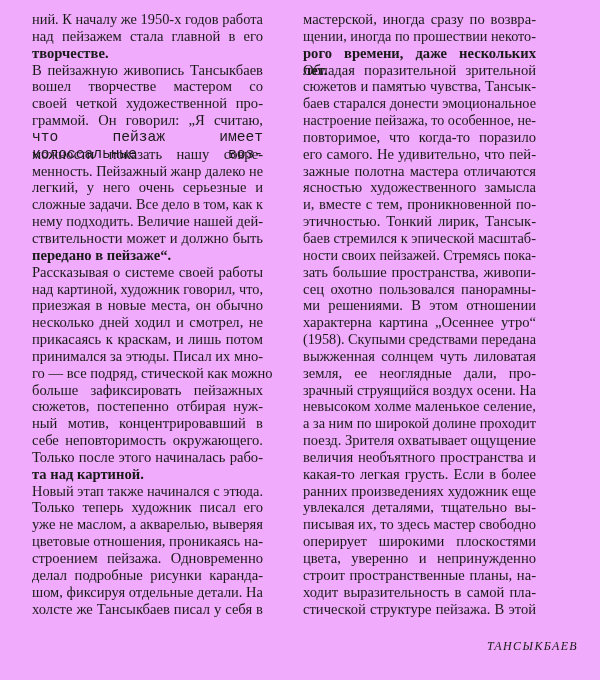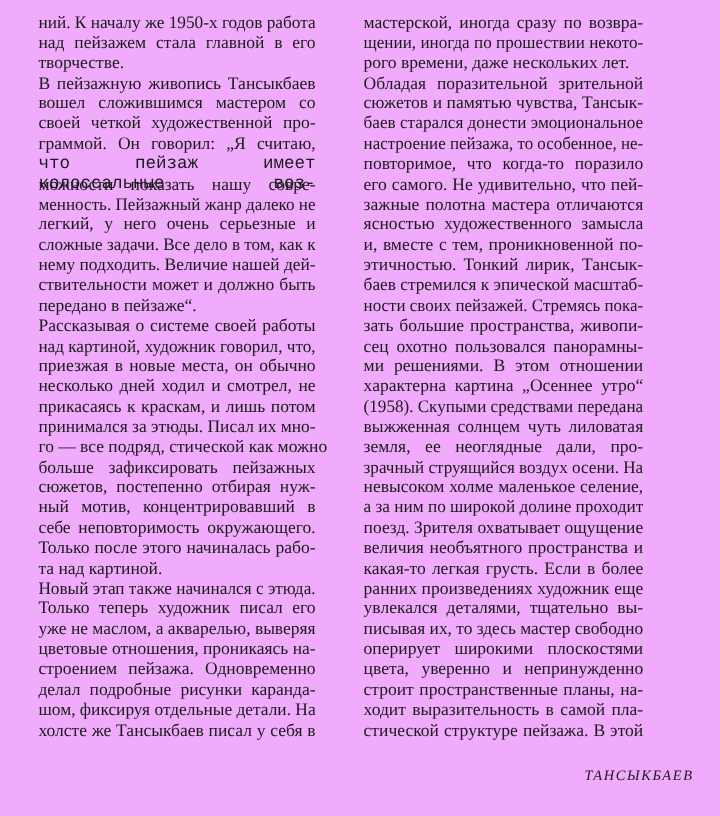--- a/index.html
+++ b/index.html
@@ -7,37 +7,37 @@
   .page { position: absolute; left: 0; top: 0; width: 600px; height: 680px; background: #f0abfc; }
   .col {
     position: absolute; top: 11px;
     font-family: "Liberation Serif", serif;
     font-size: 14.6px; line-height: 16.85px;
     color: #1a1a1a;
   }
   .col-left { left: 32px; width: 231px; }
   .col-right { left: 282px; width: 233px; margin-left: 21px; }
   .ln { display: block; white-space: nowrap; text-align: justify; text-align-last: justify; height: 16.85px; overflow: visible; }
-  .ln.last { text-align-last: left; }
+  .ln.last { text-align-last: left; font-weight: bold; }
   .footer-title {
     position: absolute; left: 487px; top: 639px;
     font-family: "Liberation Serif", serif; font-style: italic;
     font-size: 12px; letter-spacing: 1.4px; color: #1a1a1a;
   }
 </style>
 </head>
 <body>
 
 <div class="page">
   <div class="col col-left" id="col-left">
       <span class="ln" style="white-space: nowrap; display: block; text-align: left; text-align-last: left; transform-origin: left center; transform: scaleX(0.9868); width: 234.094px;">ний. К началу же 1950-х годов работа</span>
       <span class="ln" style="white-space: normal; display: block;">над пейзажем стала главной в его</span>
       <span class="ln last" style="white-space: normal; display: block;">творчестве.</span>
       <span class="ln" style="white-space: normal; display: block;">В пейзажную живопись Тансыкбаев</span>
-      <span class="ln" style="white-space: normal; display: block;">вошел сложившимся мастером со</span>
+      <span class="ln" style="white-space: normal; display: block;">вошел творчестве мастером со</span>
       <span class="ln" style="white-space: normal; display: block;">своей четкой художественной про-</span>
       <span class="ln" style="white-space: normal; display: block;">граммой. Он говорил: „Я считаю,</span>
       <span class="ln" style="white-space: normal; display: block; font-family: Liberation Mono, monospace;">что пейзаж имеет колоссальные воз-</span>
       <span class="ln" style="white-space: normal; display: block;">можности показать нашу совре-</span>
       <span class="ln" style="white-space: nowrap; display: block; text-align: left; text-align-last: left; transform-origin: left center; transform: scaleX(0.9758); width: 236.719px;">менность. Пейзажный жанр далеко не</span>
       <span class="ln" style="white-space: normal; display: block;">легкий, у него очень серьезные и</span>
       <span class="ln" style="white-space: nowrap; display: block; text-align: left; text-align-last: left; transform-origin: left center; transform: scaleX(0.9762); width: 236.625px;">сложные задачи. Все дело в том, как к</span>
       <span class="ln" style="white-space: nowrap; display: block; text-align: left; text-align-last: left; transform-origin: left center; transform: scaleX(0.9941); width: 232.375px;">нему подходить. Величие нашей дей-</span>
       <span class="ln" style="white-space: normal; display: block;">ствительности может и должно быть</span>
       <span class="ln last" style="white-space: normal; display: block;">передано в пейзаже“.</span>

